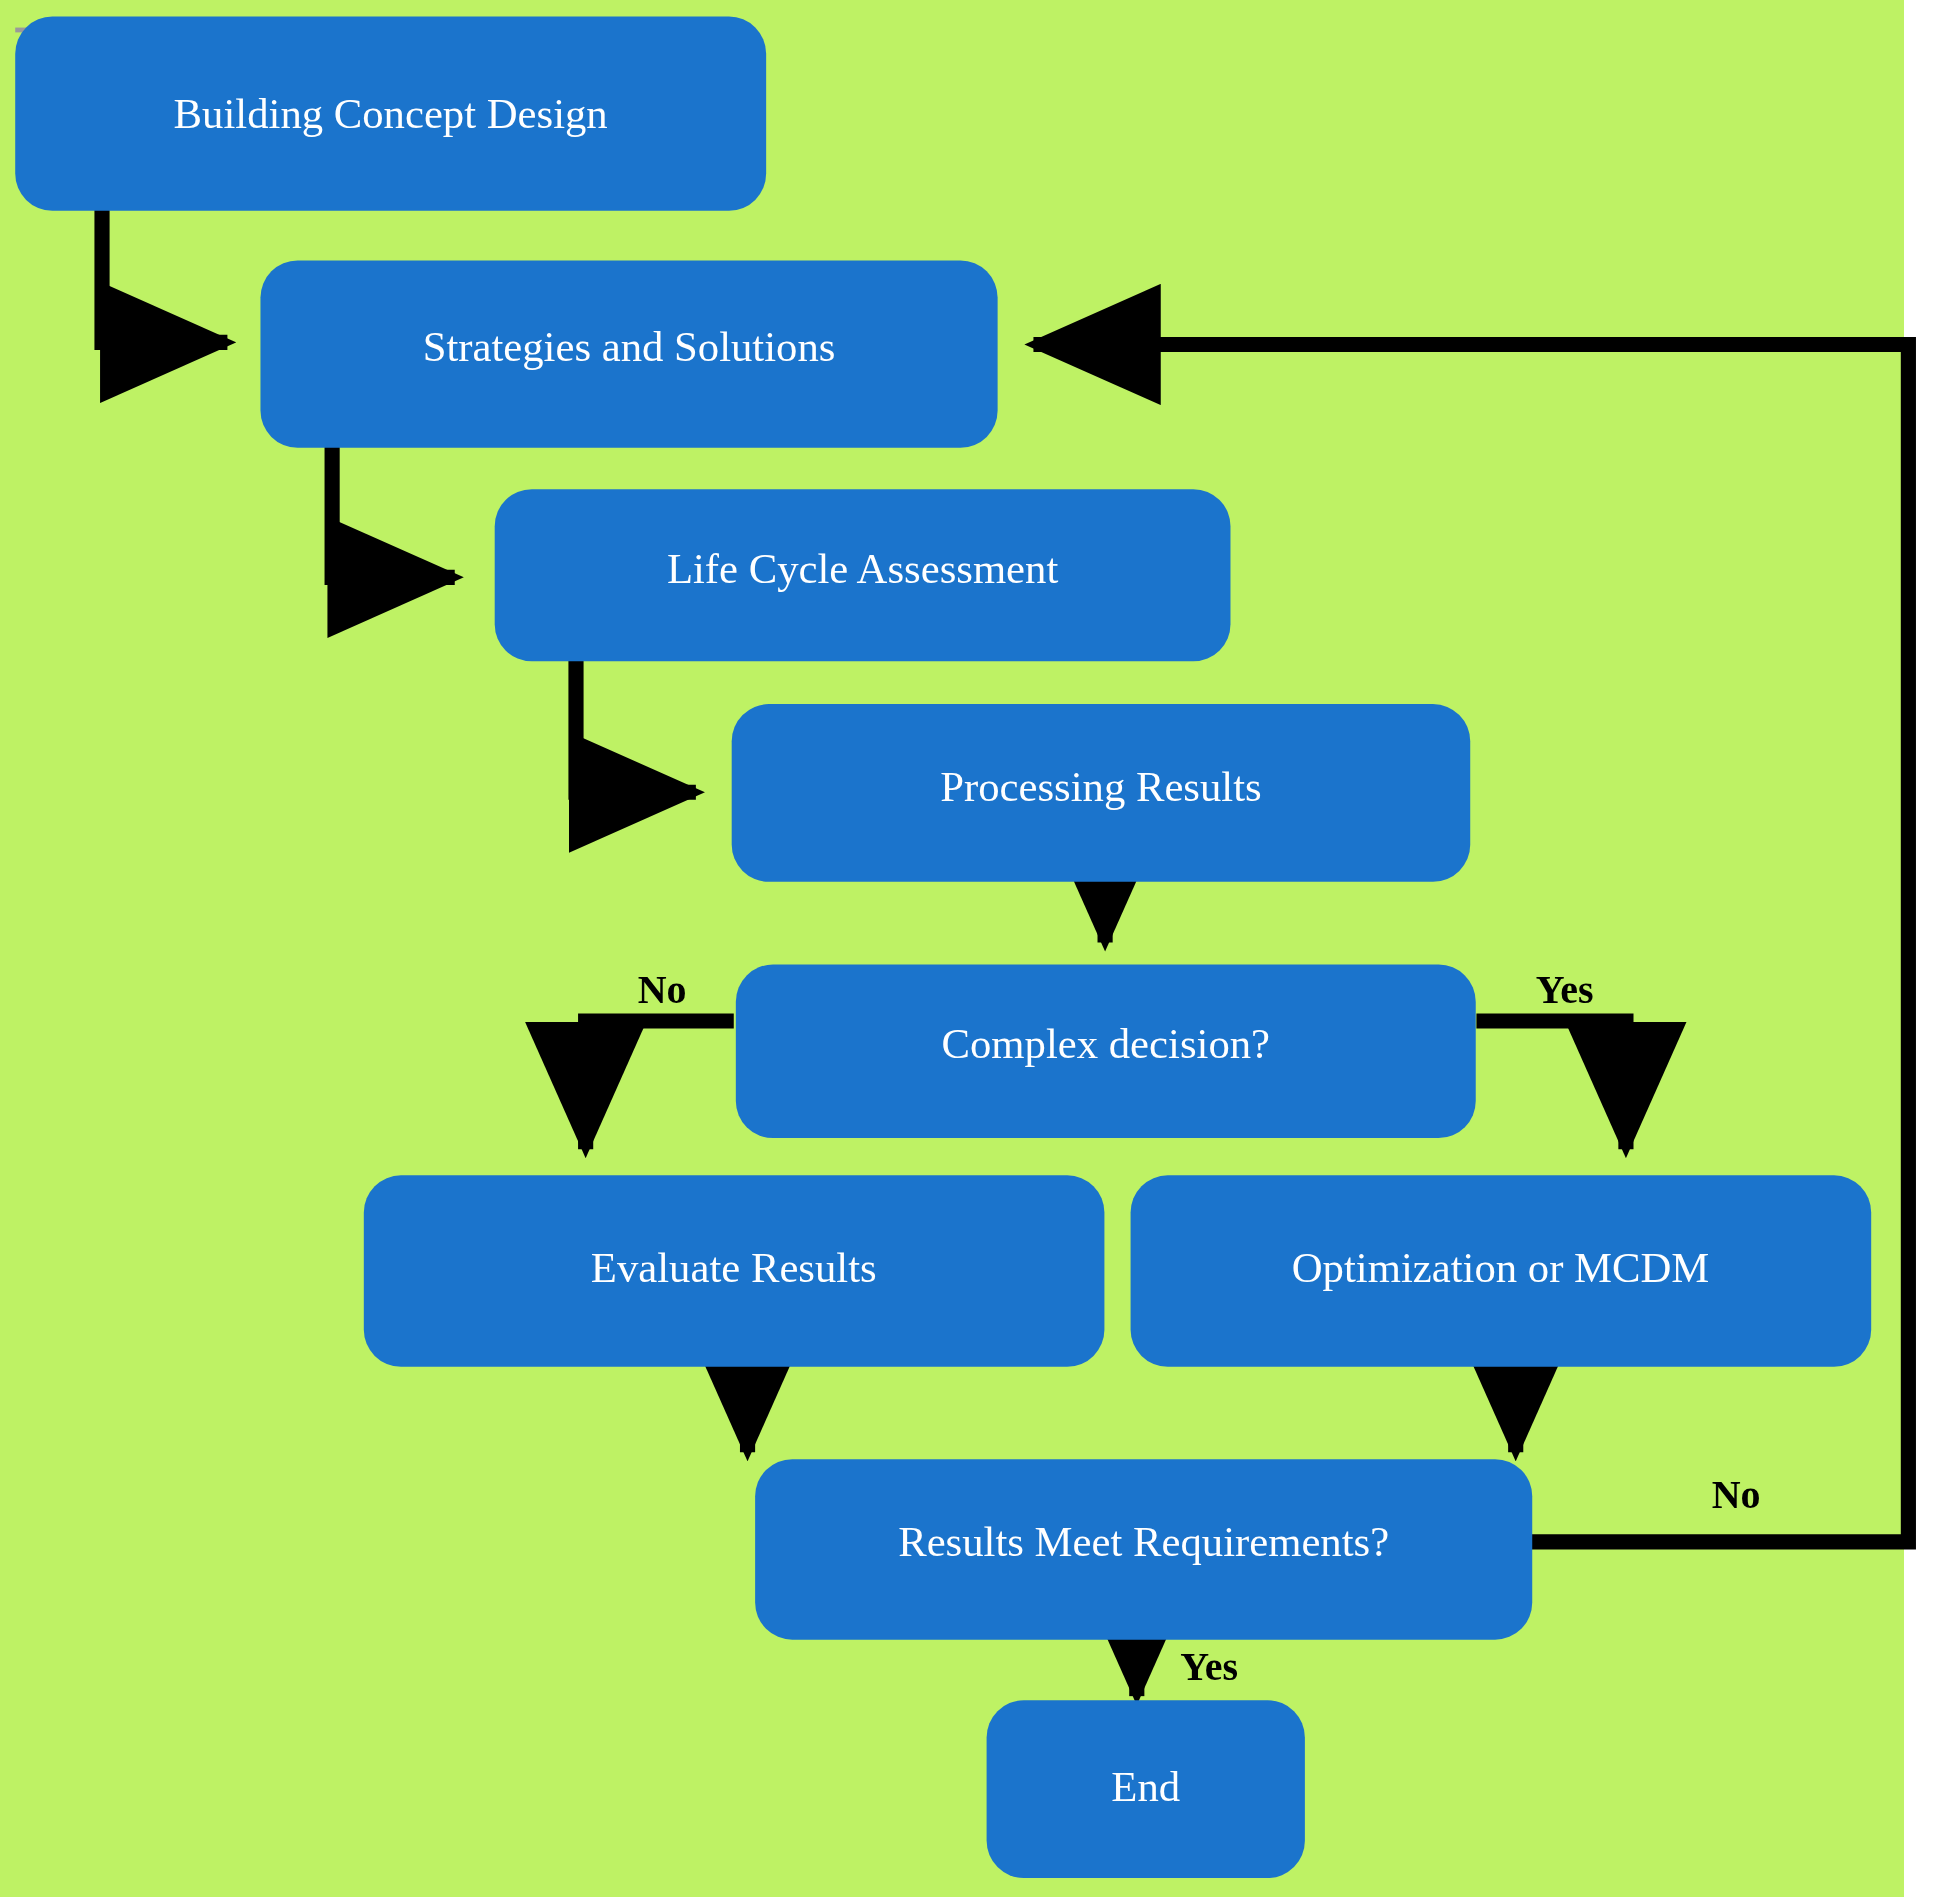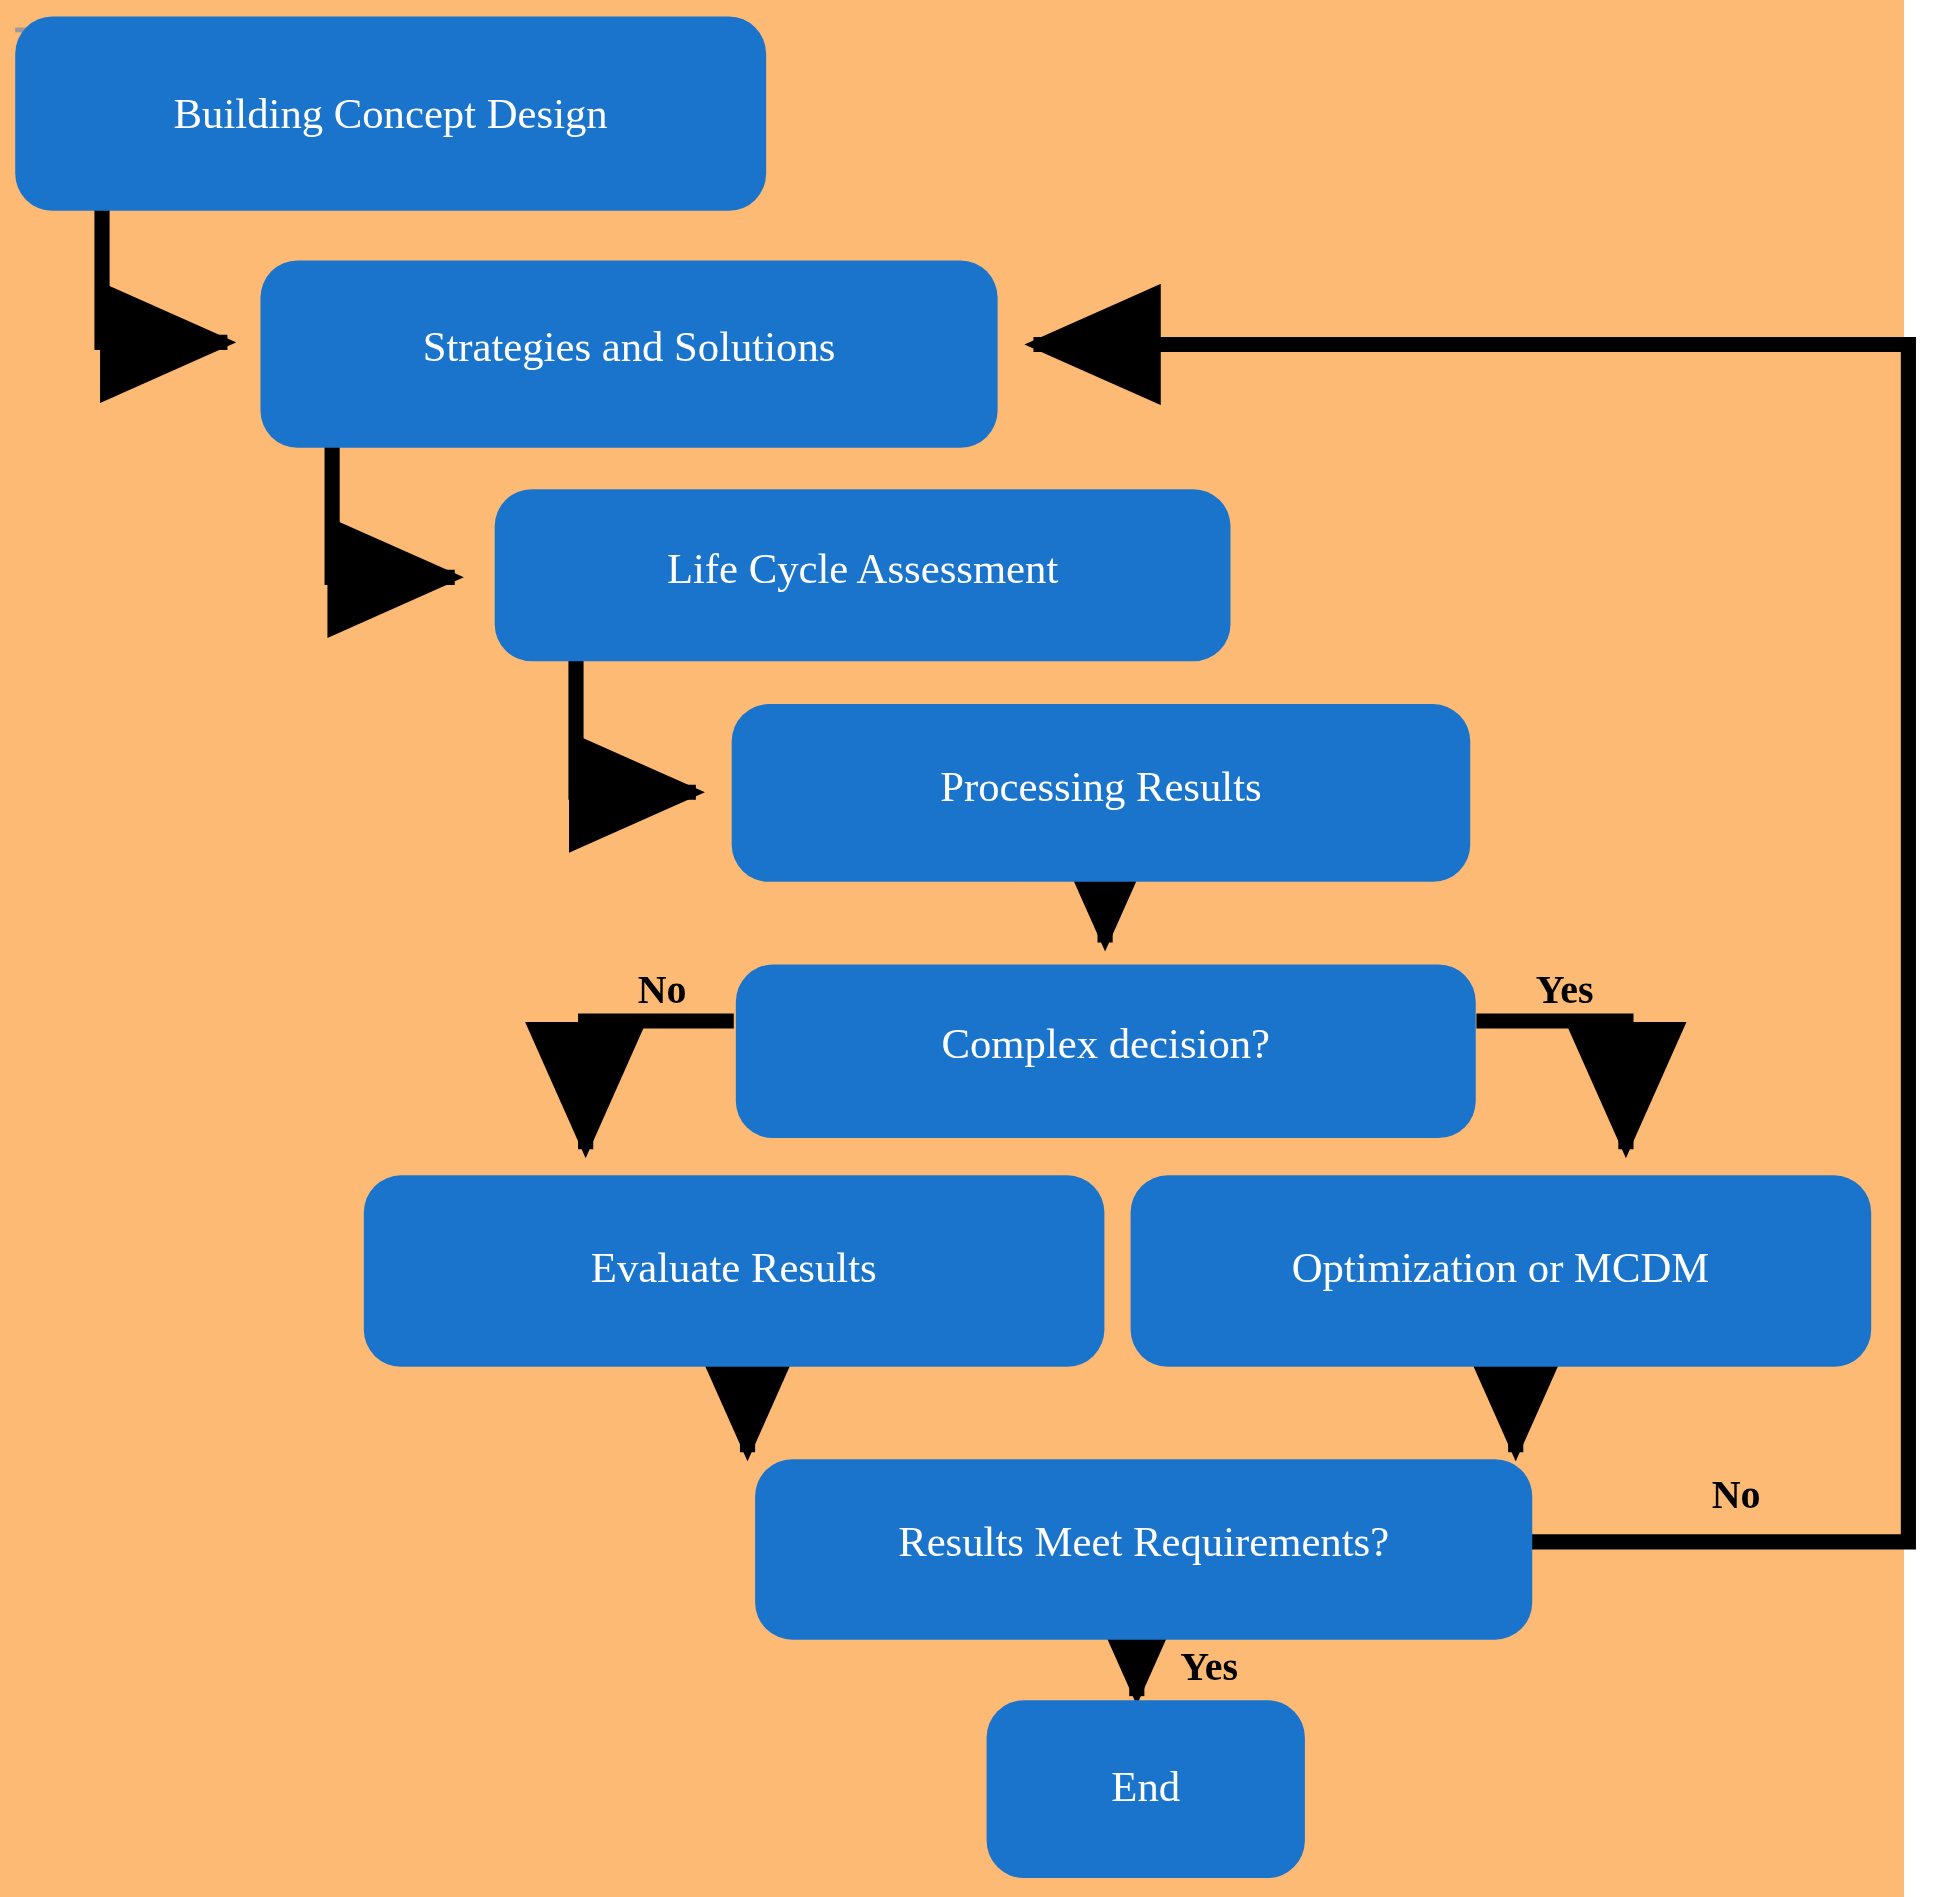--- a/index.html
+++ b/index.html
@@ -11,21 +11,21 @@
   body {
     width: 1936px;
     height: 1898px;
     font-family: "Liberation Serif", "DejaVu Serif", serif;
     overflow: hidden;
   }
   #flow-root {
     position: relative;
     width: 1904px;
     height: 1898px;
-    background: #fdba74;
+    background: #bef264;
   }
   #flow-svg {
     position: absolute;
     top: 0;
     left: 0;
     width: 1936px;
     height: 1898px;
     display: block;
   }
   .node-label {

